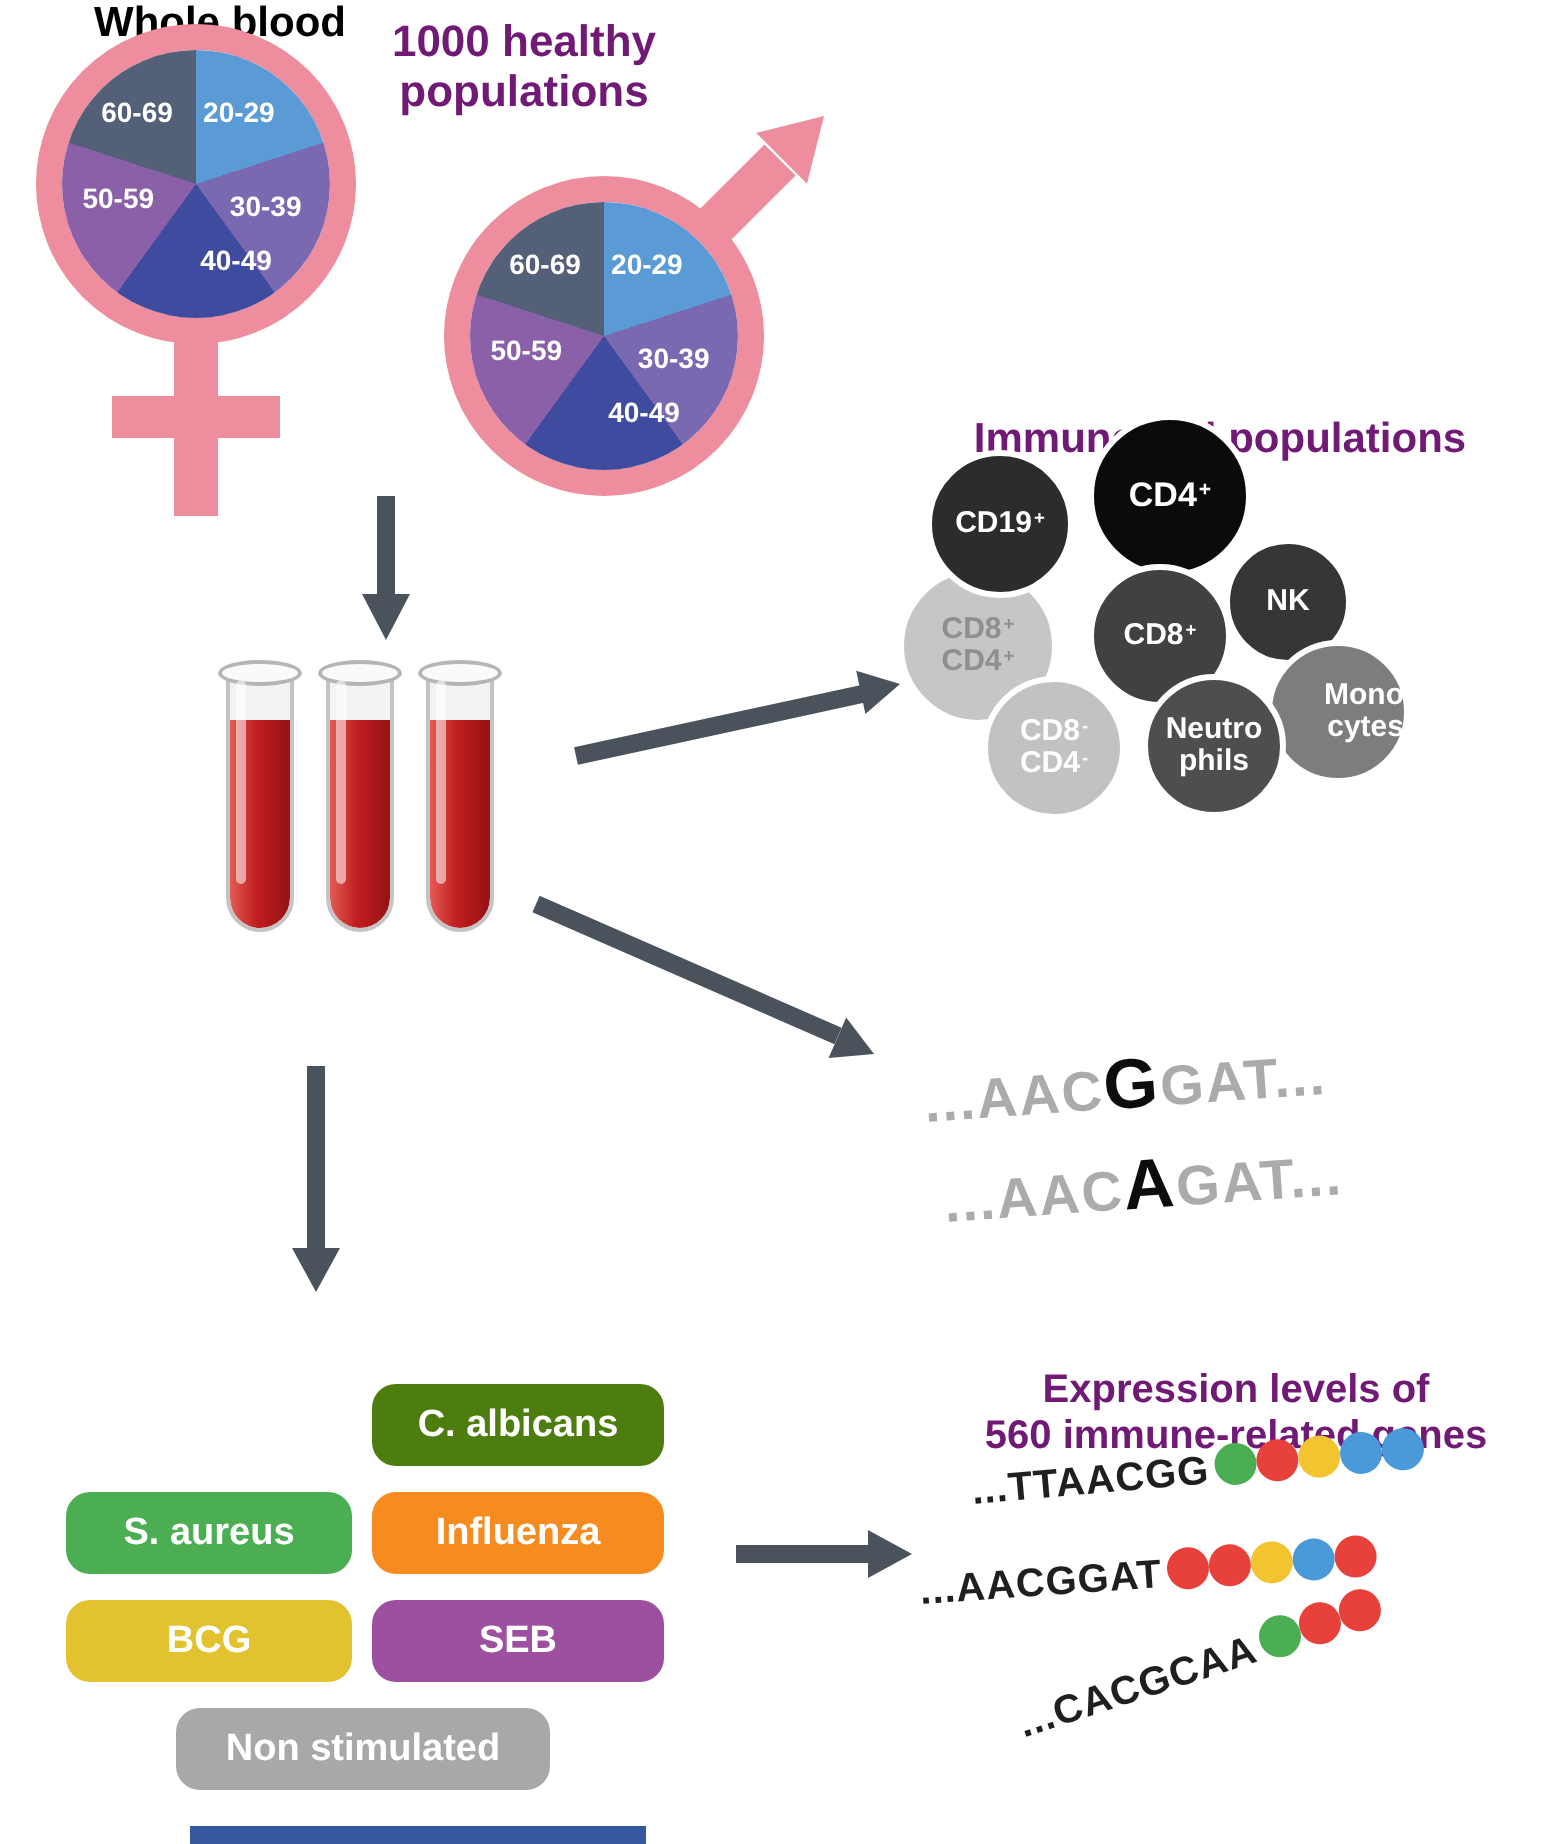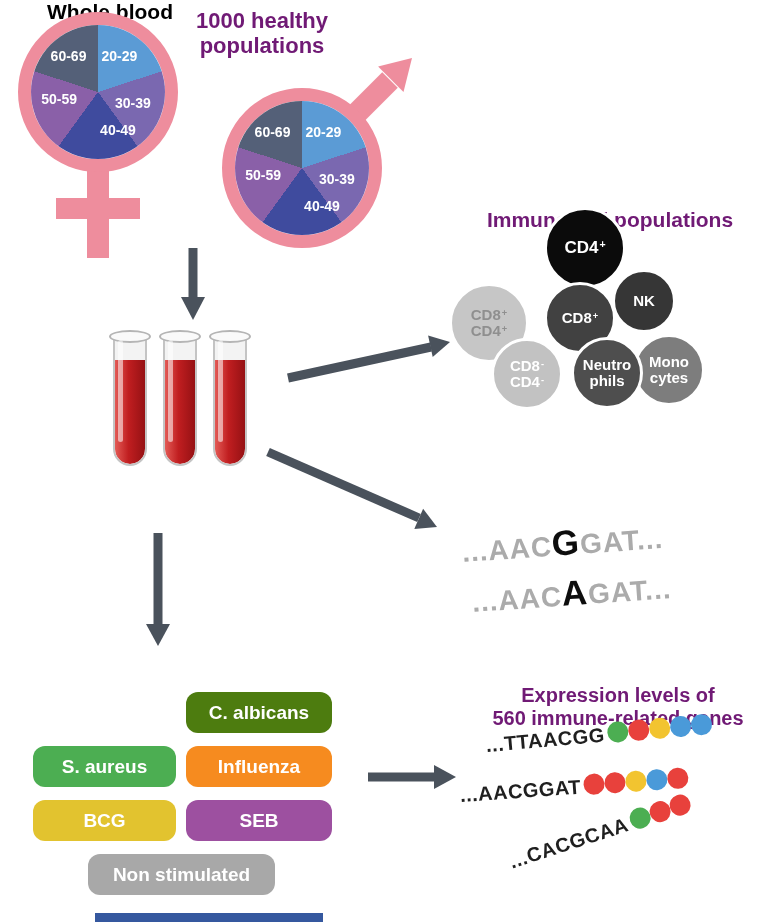--- a/index.html
+++ b/index.html
@@ -63,21 +63,21 @@
   .cell {
     position:absolute; border-radius:50%; border:3px solid #fff; box-sizing:border-box;
     display:flex; flex-direction:column; align-items:center; justify-content:center;
     font-weight:bold; text-align:center; line-height:1.1; font-size:15px;
   }
   .sup { font-size:0.62em; position:relative; top:-0.42em; margin-left:1px; }
   .cell-cd8pcd4p { left:449px; top:283px; width:80px; height:80px; }
   .cell-cd19     { left:463px; top:225px; width:74px; height:74px; }
   .cell-nk       { left:612px; top:269px; width:64px; height:64px; }
   .cell-cd4      { left:544px; top:207px; width:82px; height:82px; font-size:17px; }
-  .cell-mono     { left:633px; top:334px; width:72px; height:72px; }
+  .cell-mono     { left:633px; top:320px; width:72px; height:72px;align-items:flex-end; }
   .cell-cd8      { left:544px; top:282px; width:72px; height:72px; }
   .cell-cd8ncd4n { left:491px; top:338px; width:72px; height:72px; }
   .cell-neutro   { left:571px; top:337px; width:72px; height:72px; }
 
   
   .snp-seq {
     position:absolute; font-weight:bold; font-size:28px; color:#ababab;
     letter-spacing:1px; transform-origin:0 50%; white-space:nowrap;
   }
   .snp-seq .variant { font-size:35px; color:#0d0d0d; }
@@ -201,20 +201,23 @@
     </div>
   </div>
   <div class="blood-label">Whole blood</div>
 
   <div class="h-title immune-title">Immune cell populations</div>
 
   <div class="cell cell-cd8pcd4p" style="background: rgb(198, 198, 198); color: rgb(143, 143, 143);">
     <span><span>CD8</span><span class="sup">+</span></span>
     <span><span>CD4</span><span class="sup">+</span></span>
   </div>
+  <div class="cell cell-cd19" style="background: rgb(44, 44, 44); color: rgb(255, 255, 255);">
+    <span><span>CD19</span><span class="sup">+</span></span>
+  </div>
   <div class="cell cell-nk" style="background: rgb(54, 54, 54); color: rgb(255, 255, 255);">
     <span>NK</span>
   </div>
   <div class="cell cell-cd4" style="background: rgb(11, 11, 11); color: rgb(255, 255, 255);">
     <span><span>CD4</span><span class="sup">+</span></span>
   </div>
   <div class="cell cell-mono" style="background: rgb(125, 125, 125); color: rgb(255, 255, 255);">
     <span>Mono</span>
     <span>cytes</span>
   </div>

